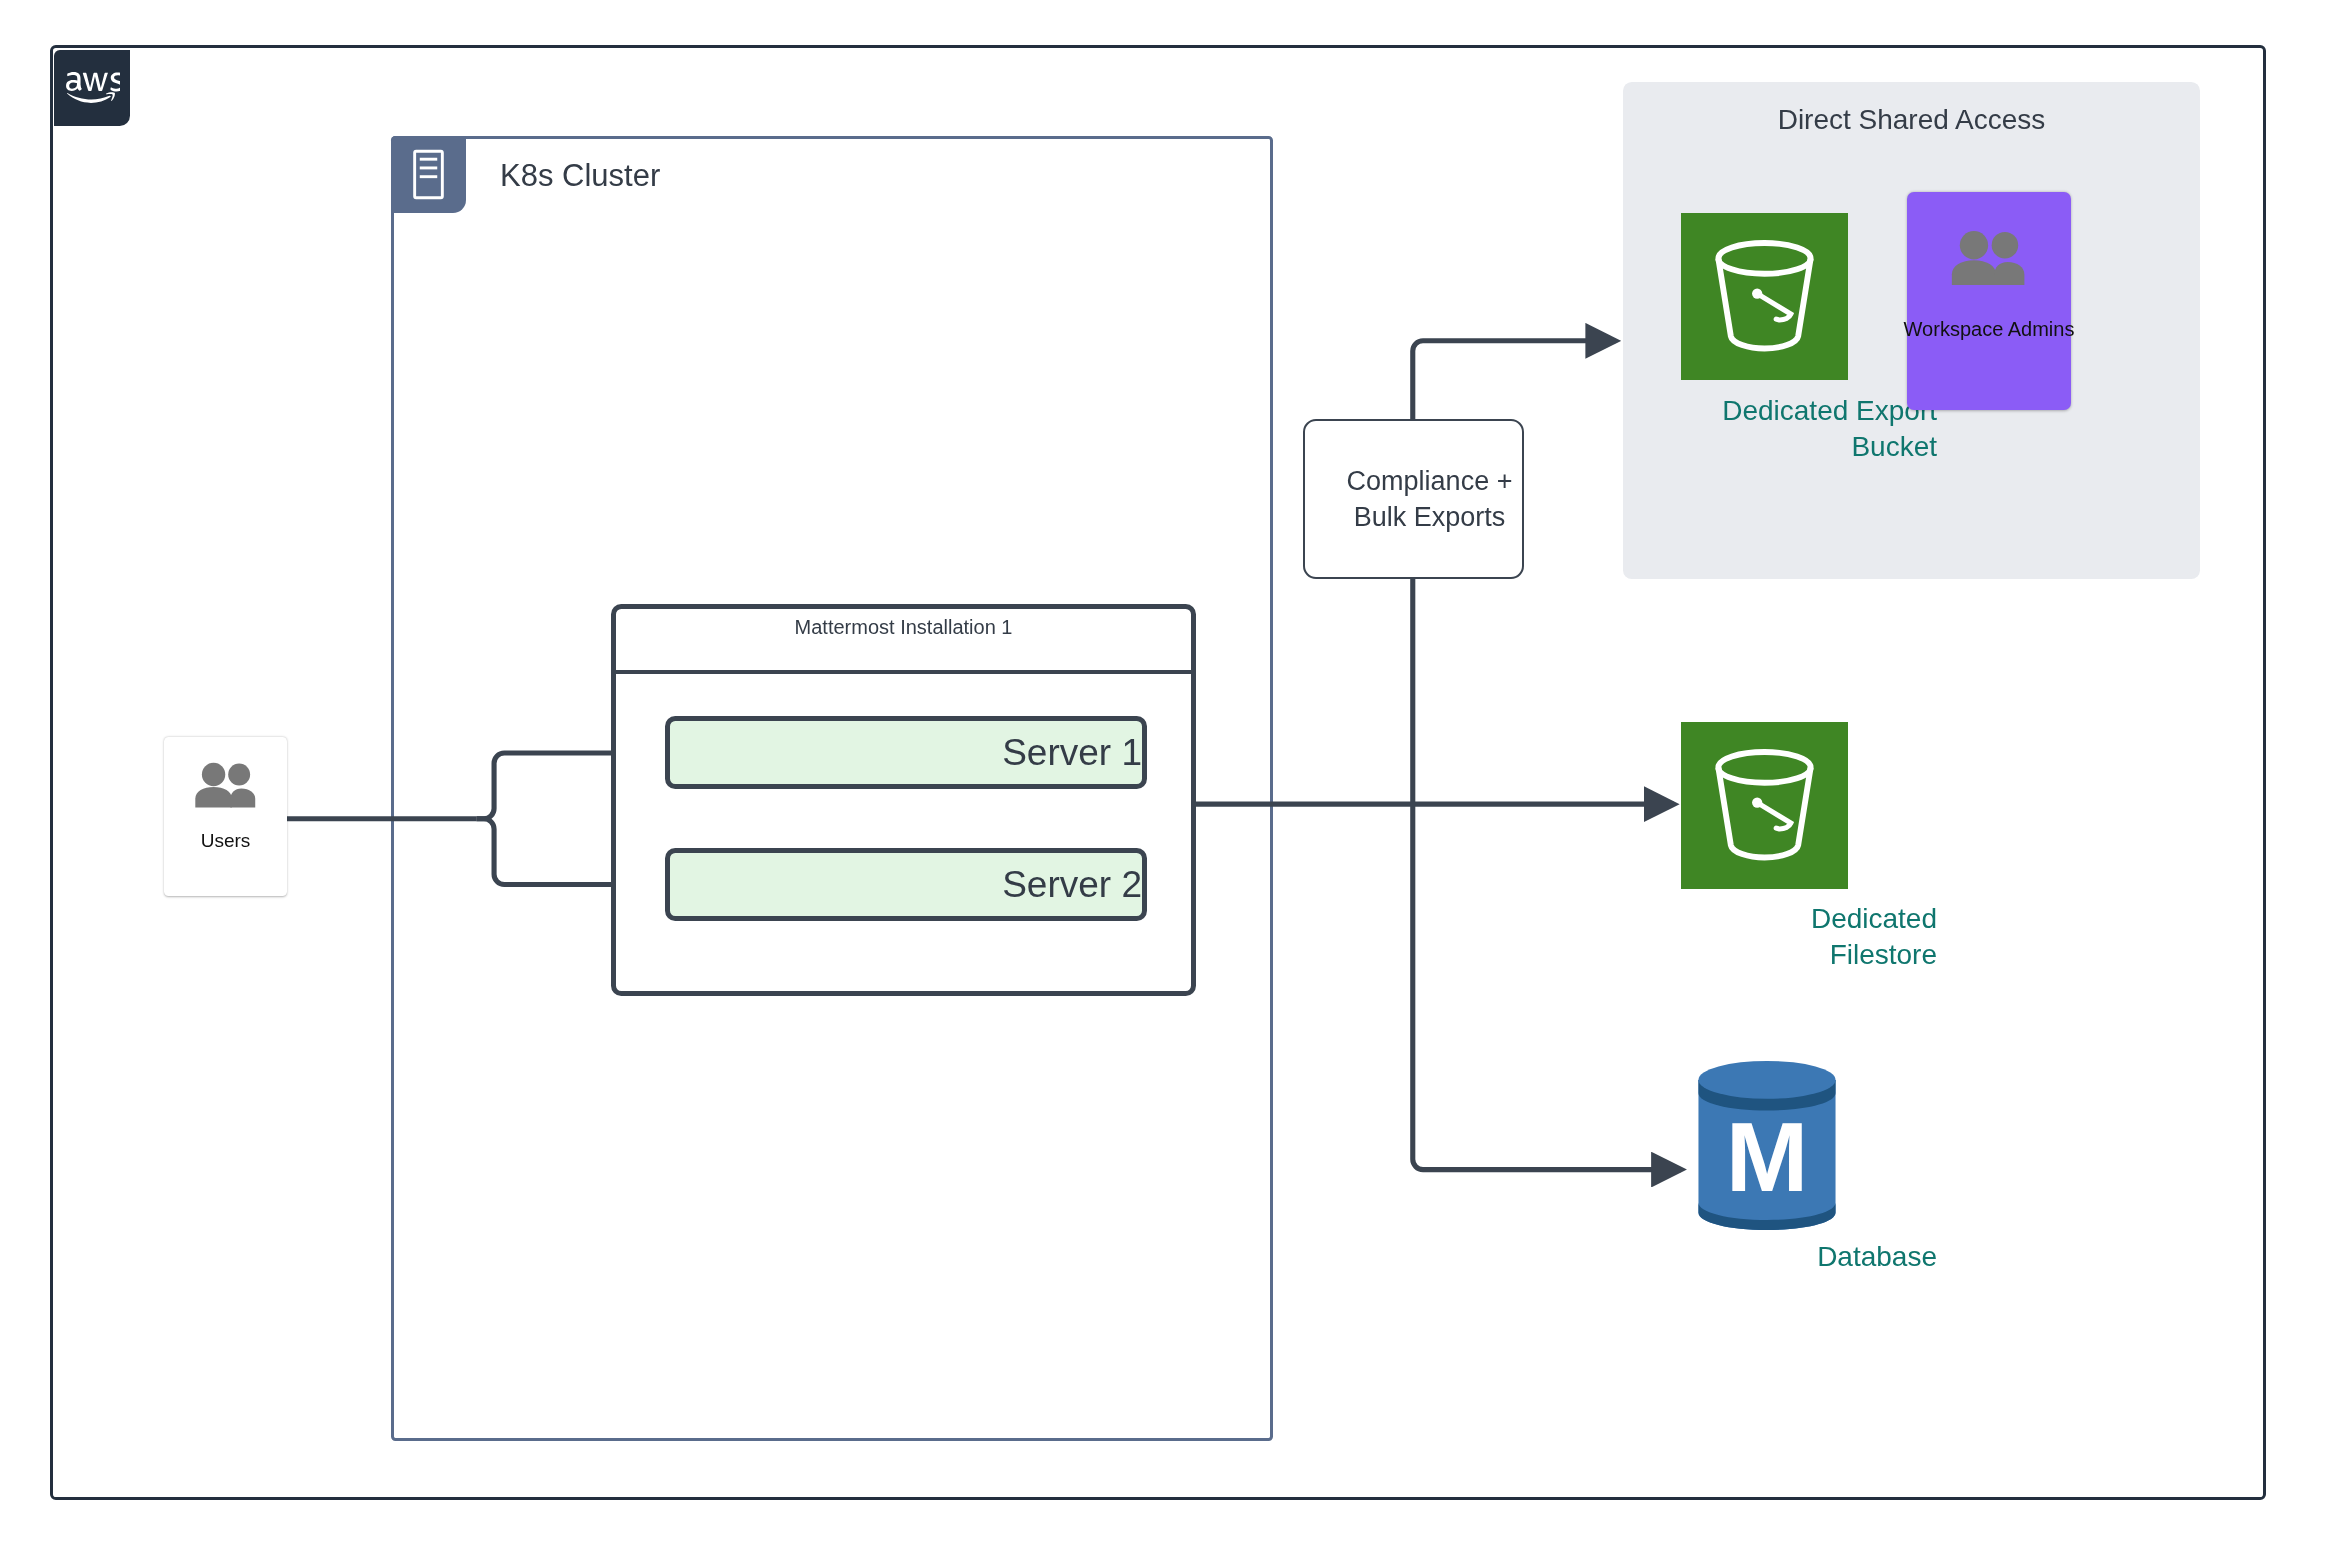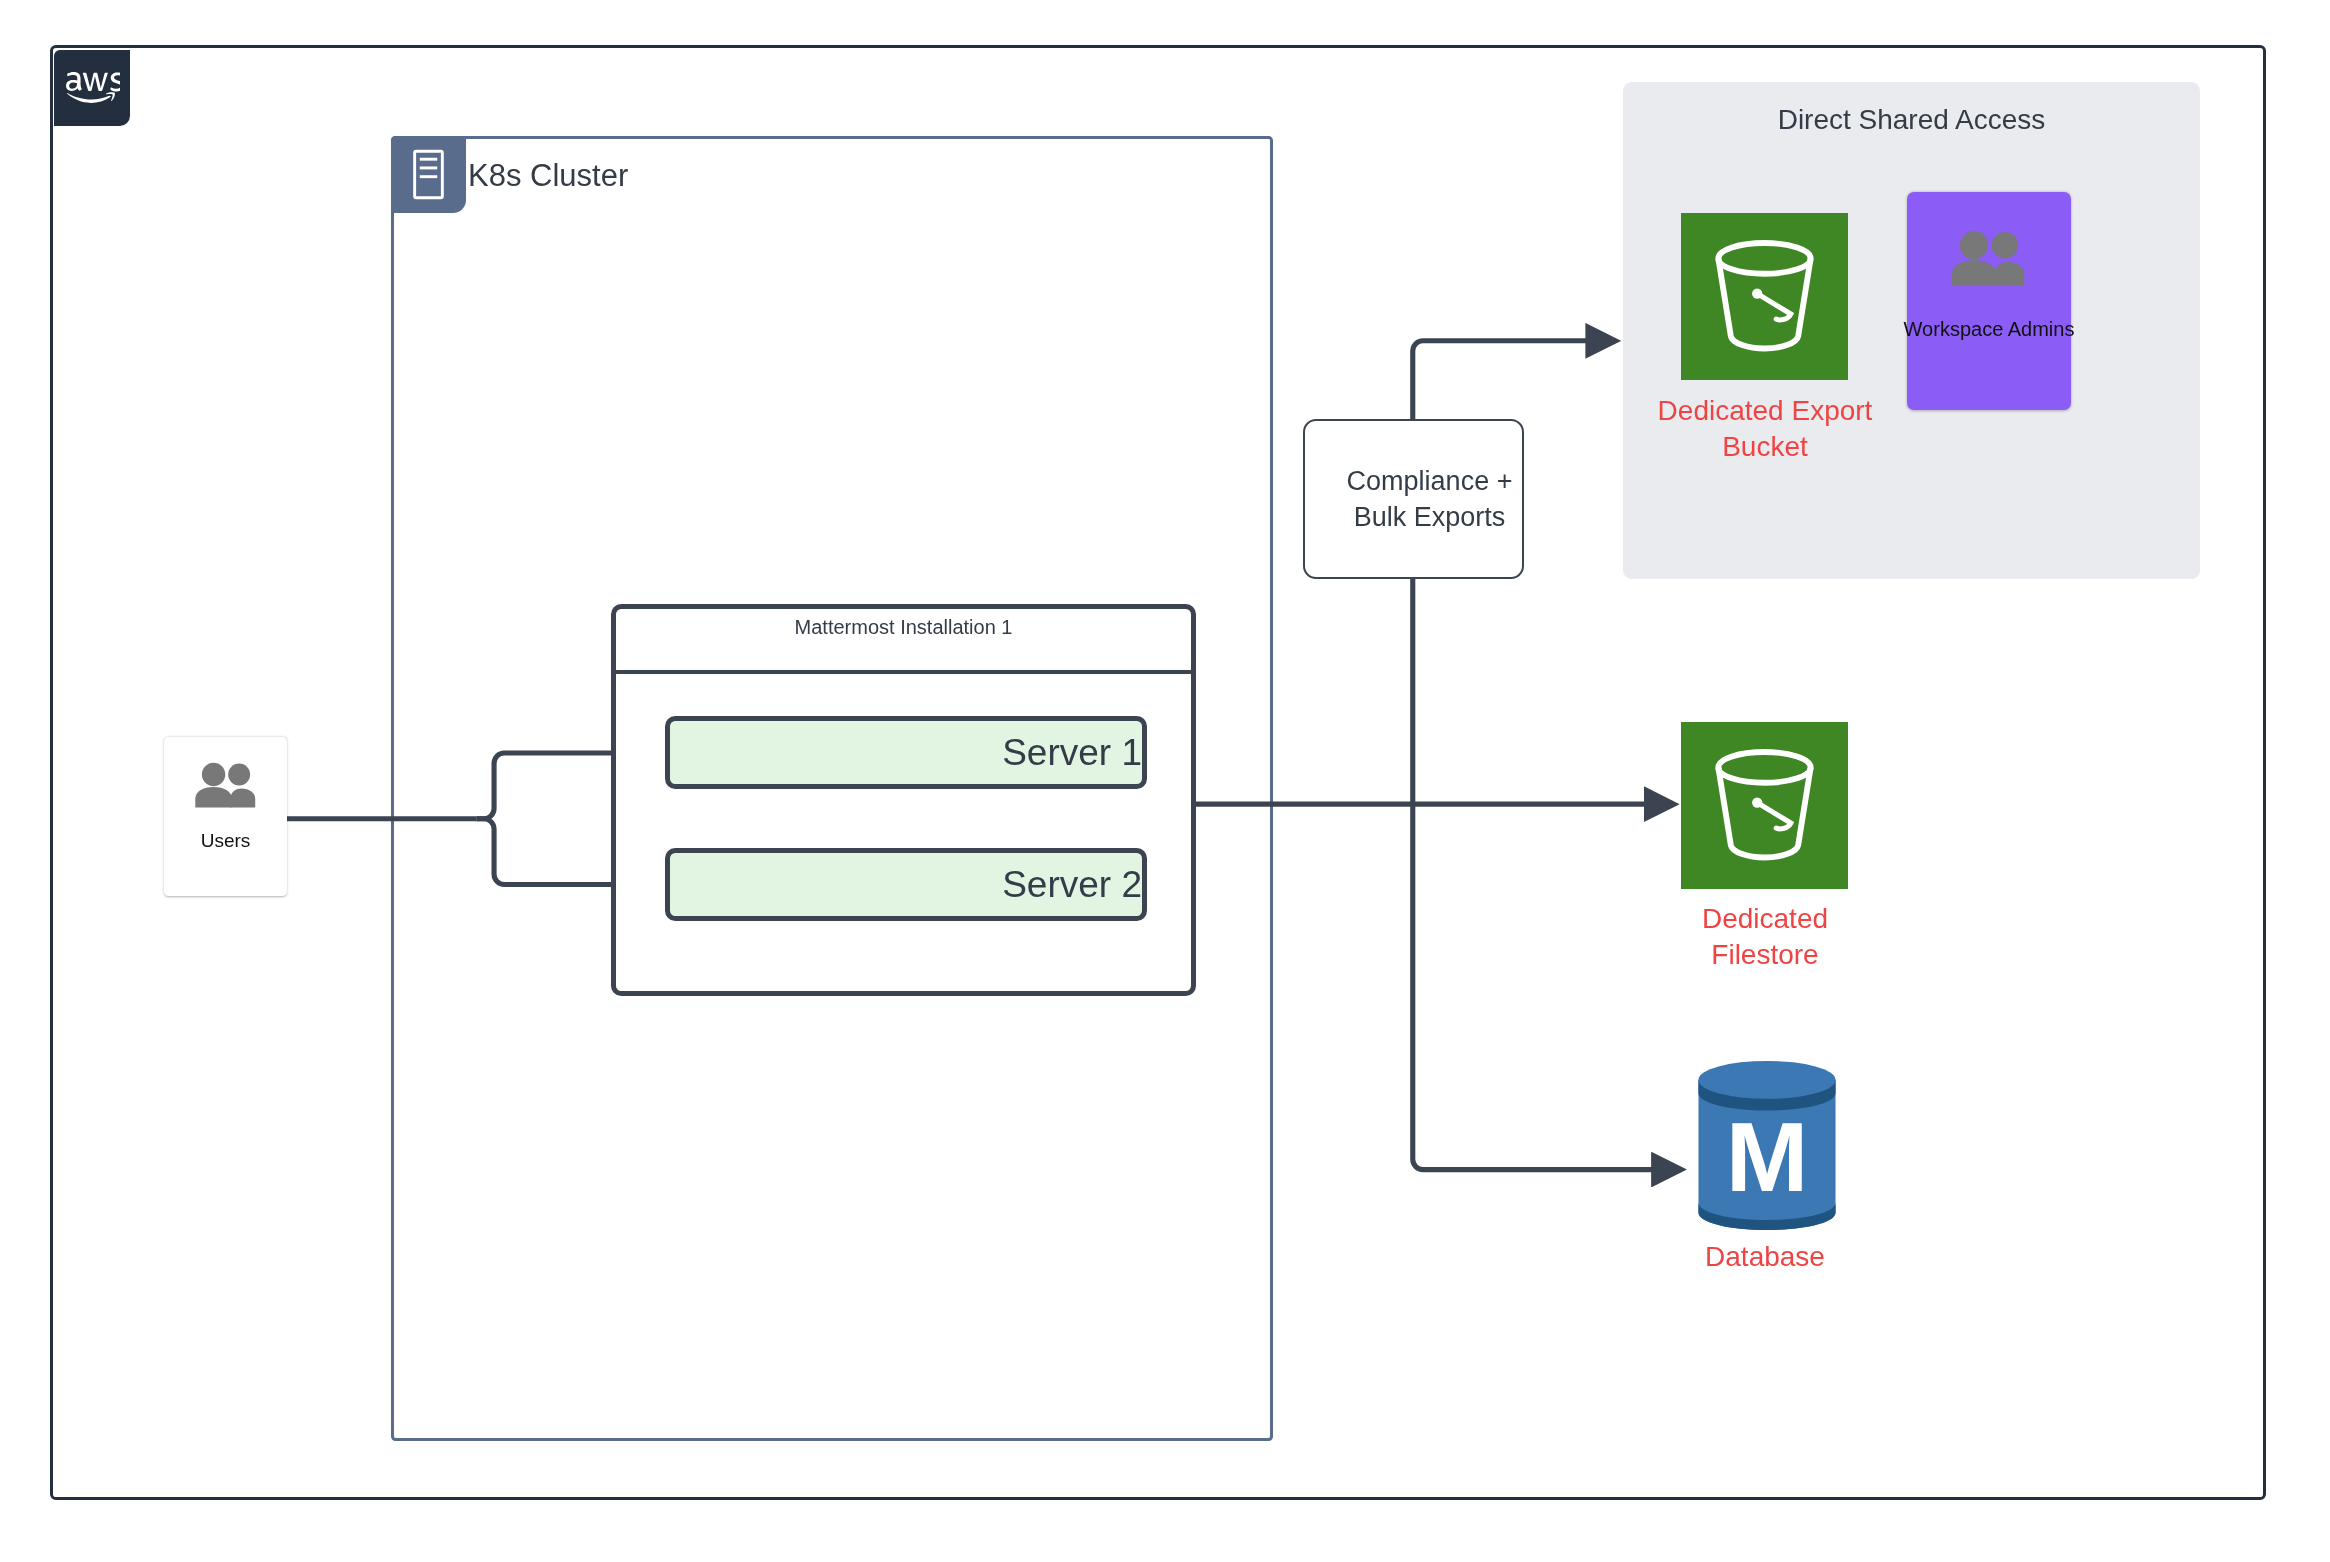--- a/index.html
+++ b/index.html
@@ -59,21 +59,21 @@
     top: 136px;
     width: 75px;
     height: 77px;
     background: #5A6C8C;
     border-radius: 4.4px 0 13px 0;
     display: flex;
     align-items: center;
     justify-content: center;
   }
   #k8s-title {
-    left: 468px;
+    left: 500px;
     top: 158px;
     font-size: 31px;
     color: #343C47;
     white-space: nowrap;
   }
 
   
   #mm-box {
     left: 611px;
     top: 604px;
@@ -179,22 +179,22 @@
   
   .s3-icon {
     width: 167px;
     height: 167px;
     background: #3F8624;
   }
   #export-bucket-icon { left: 1681px; top: 213px; }
   #standard-bucket-icon { left: 1681px; top: 722px; }
   .node-label {
     font-size: 28px;
-    color: #ef4444;
-    text-align: center;
+    color: #0f766e;
+    text-align: right;
     line-height: 1.28;
   }
   #export-bucket-label { left: 1593px; top: 393px; width: 344px; }
   #standard-bucket-label { left: 1593px; top: 901px; width: 344px; }
 
   
   #admins-card {
     left: 1907px;
     top: 192px;
     width: 164px;

